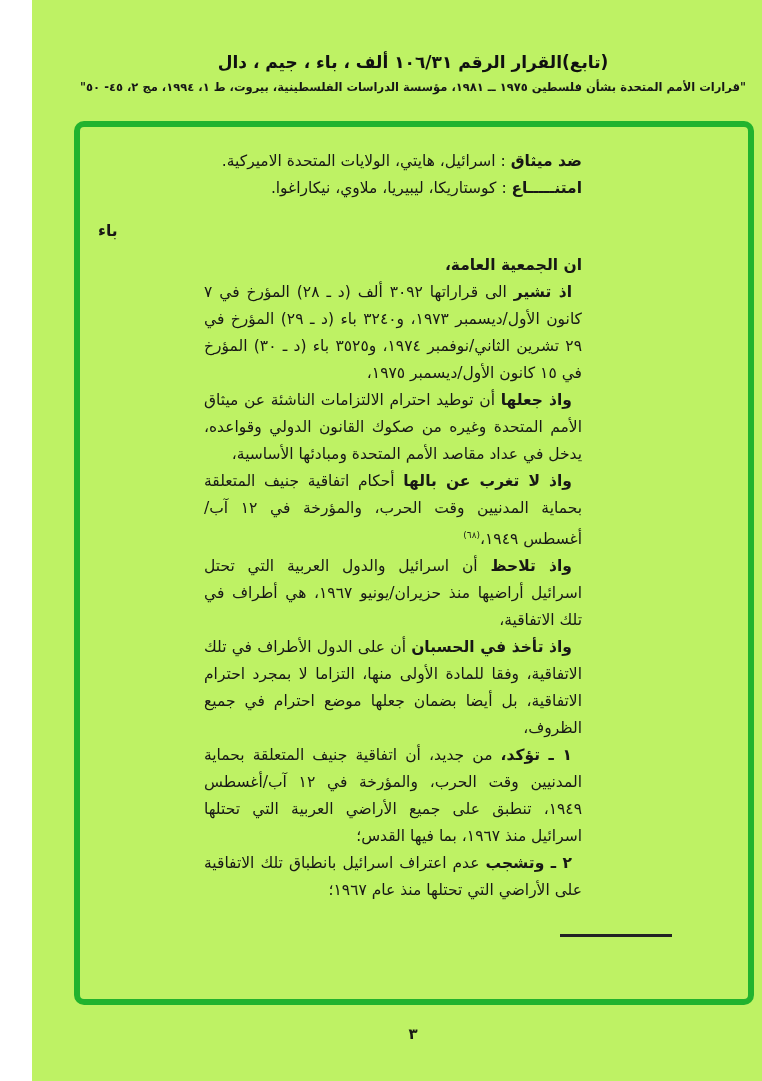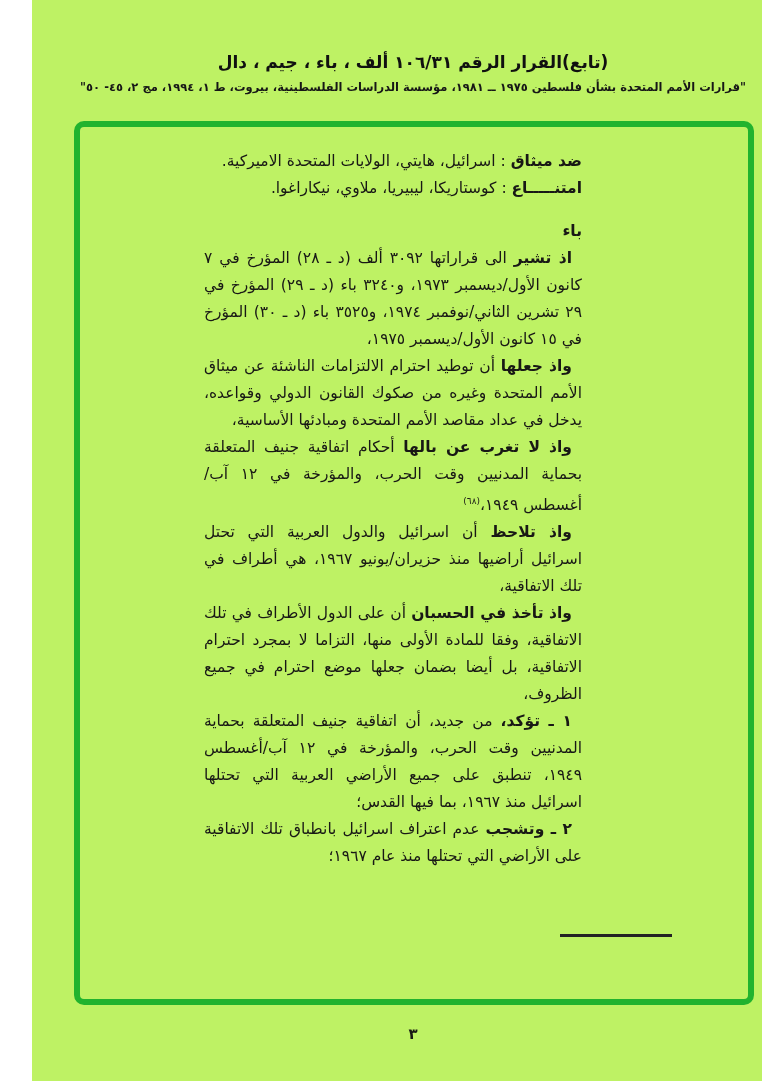--- a/index.html
+++ b/index.html
@@ -34,21 +34,21 @@
   .content{
     position:absolute;left:172px;top:148px;width:378px;
     direction:rtl;text-align:justify;
     font-size:15.5px;line-height:27px;font-weight:500;
   }
   .content p{margin:0;padding:0;}
   .lead{font-weight:700;}
   .countries{text-align:justify;}
   .vote-line{padding-right:21px;text-align:right;}
   .section-letter{
-    text-align:right;font-weight:700;margin-top:16px !important;
+    text-align:left;font-weight:700;margin-top:16px !important;
     margin-left:-106px !important; 
     direction:rtl;
   }
   .opening{font-weight:700;margin-top:7px !important;padding-right:5px;text-align:right;}
   .para{text-indent:10px;}
   .fn-ref{font-size:9px;vertical-align:6px;font-weight:500;}
   
   .footnote-rule{
     position:absolute;left:528px;top:934px;width:112px;height:3px;
     background:#232323;
@@ -78,20 +78,21 @@
 
   <div class="content">
 
 
     <p class="vote-line"><span class="lead">ضد ميثاق</span><span> :  </span><span>اسرائيل، هايتي، الولايات المتحدة الاميركية.</span></p>
 
     <p class="vote-line"><span class="lead">امتنـــــاع</span><span> :  </span><span>كوستاريكا، ليبيريا، ملاوي، نيكاراغوا.</span></p>
 
     <p class="section-letter">باء</p>
 
+    <p class="opening">ان الجمعية العامة،</p>
 
     <p class="para"><span class="lead">اذ تشير</span><span> الى قراراتها ٣٠٩٢ ألف (د ـ ٢٨) المؤرخ في ٧ كانون الأول/ديسمبر ١٩٧٣، و٣٢٤٠ باء (د ـ ٢٩) المؤرخ في ٢٩ تشرين الثاني/نوفمبر ١٩٧٤، و٣٥٢٥ باء (د ـ ٣٠) المؤرخ في ١٥ كانون الأول/ديسمبر ١٩٧٥،</span></p>
 
     <p class="para"><span class="lead">واذ جعلها</span><span> أن توطيد احترام الالتزامات الناشئة عن ميثاق الأمم المتحدة وغيره من صكوك القانون الدولي وقواعده، يدخل في عداد مقاصد الأمم المتحدة ومبادئها الأساسية،</span></p>
 
     <p class="para"><span class="lead">واذ لا تغرب عن بالها</span><span> أحكام اتفاقية جنيف المتعلقة بحماية المدنيين وقت الحرب، والمؤرخة في ١٢ آب/أغسطس ١٩٤٩،</span><sup class="fn-ref">(٦٨)</sup></p>
 
     <p class="para"><span class="lead">واذ تلاحظ</span><span> أن اسرائيل والدول العربية التي تحتل اسرائيل أراضيها منذ حزيران/يونيو ١٩٦٧، هي أطراف في تلك الاتفاقية،</span></p>
 
     <p class="para"><span class="lead">واذ تأخذ في الحسبان</span><span> أن على الدول الأطراف في تلك الاتفاقية، وفقا للمادة الأولى منها، التزاما لا بمجرد احترام الاتفاقية، بل أيضا بضمان جعلها موضع احترام في جميع الظروف،</span></p>

